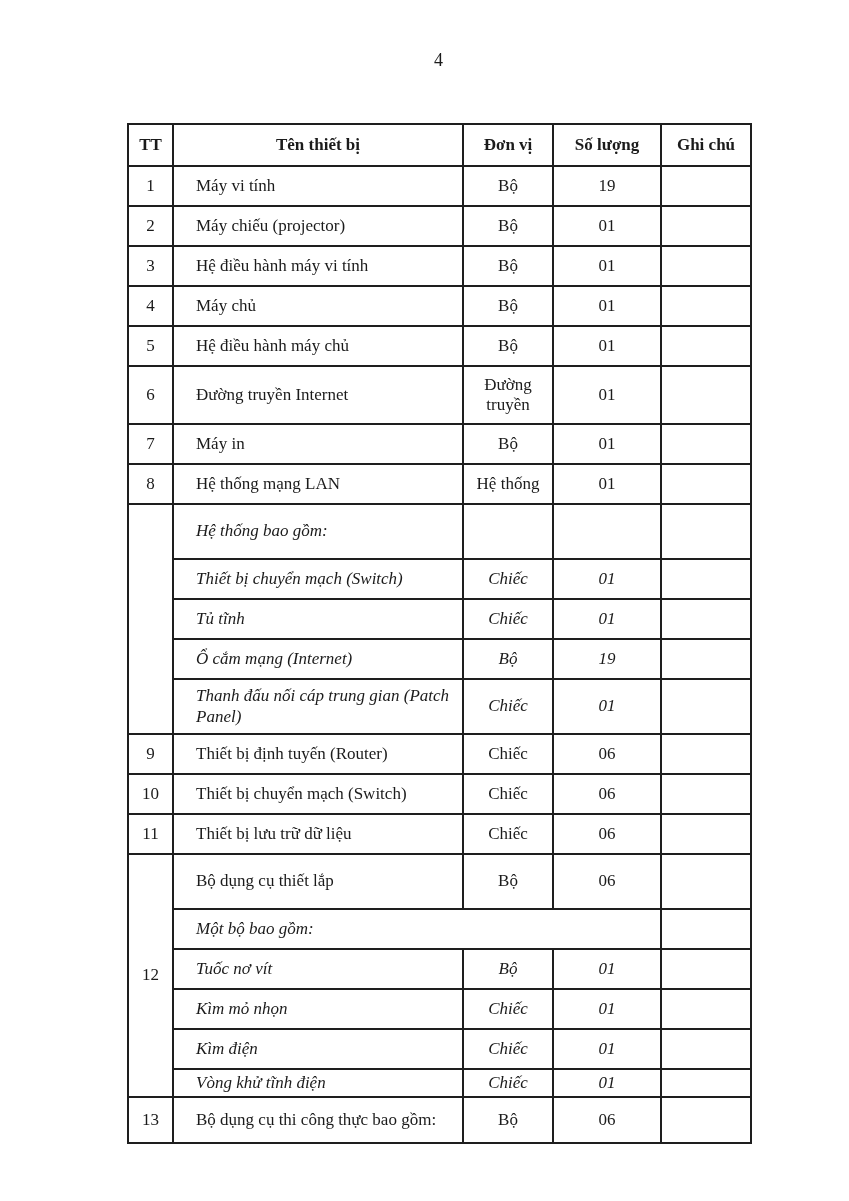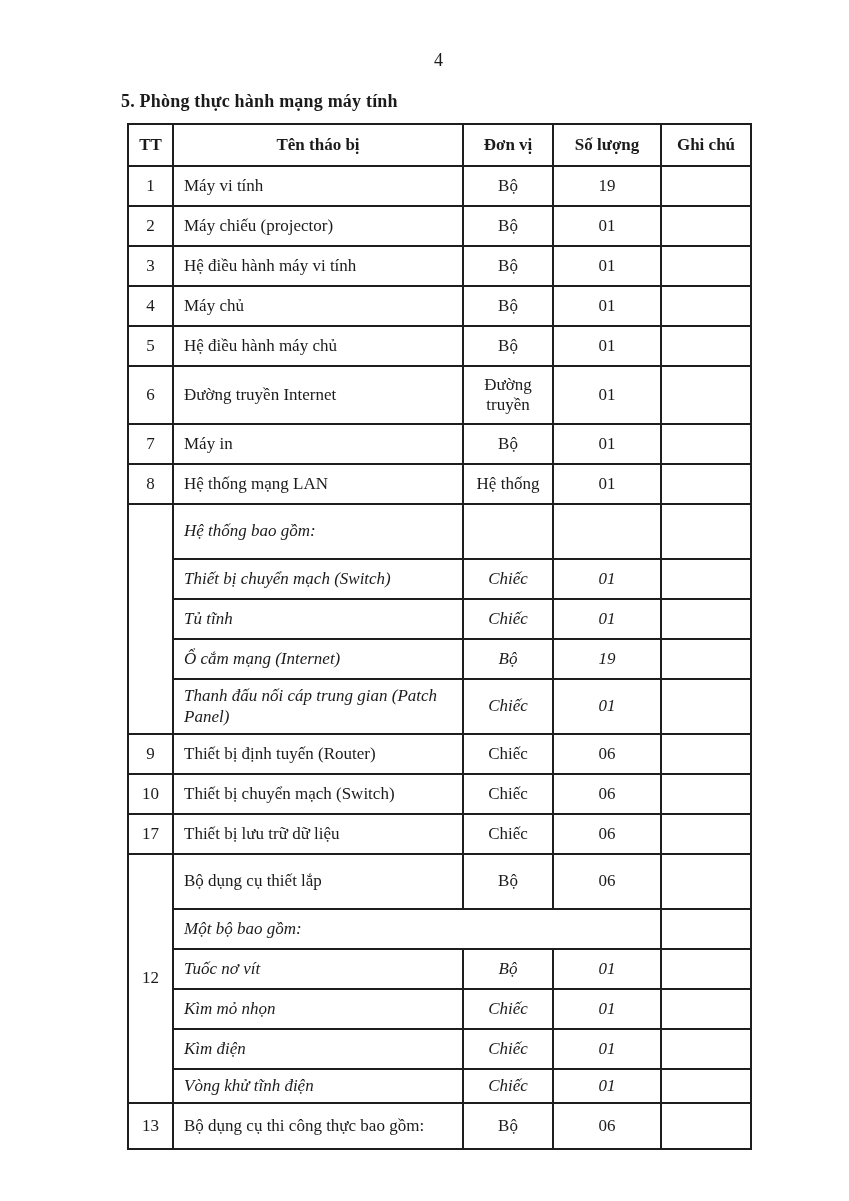--- a/index.html
+++ b/index.html
@@ -44,49 +44,48 @@
     border: 2px solid #1e1e1e;
     font-size: 17px;
     line-height: 1.2;
     padding: 2px 6px;
     vertical-align: middle;
     overflow: hidden;
   }
   th { font-weight: bold; height: 42px; text-align: center; margin-top: 24px; }
   td { height: 40px; }
   td.ctr  { text-align: center; }
-  td.name { text-align: left; padding-left: 10px; padding-right: 8px; }
+  td.name { text-align: left; padding-left: 22px; padding-right: 8px; }
   .italic { font-style: italic; }
   tr.h60 td { height: 58px; }
   tr.h57 td { height: 55px; }
   tr.h48 td { height: 46px; border-radius: 20px; }
   tr.h43 td { height: 55px; }
-  tr.h36 td { height: 34px; }
+  tr.h36 td { height: 28px; }
 </style>
 </head>
 <body>
 
 <div class="page">
 
   <div class="page-number">4</div>
 
-  <div class="heading">5. Phòng thực hành mạng máy tính</div>
 
   <table class="equip">
     <colgroup>
       <col class="c-tt">
         <col class="c-name">
         <col class="c-unit">
         <col class="c-qty">
         <col class="c-note">
     </colgroup>
     <thead>
       <tr class="h43">
         <th>TT</th>
-        <th>Tên tháo bị</th>
+        <th>Tên thiết bị</th>
         <th>Đơn vị</th>
         <th>Số lượng</th>
         <th>Ghi chú</th>
       </tr>
     </thead>
     <tbody>
       <tr>
         <td class="ctr">1</td>
         <td class="name">Máy vi tính</td>
         <td class="ctr">Bộ</td>
@@ -183,21 +182,21 @@
         <td></td>
       </tr>
       <tr>
         <td class="ctr">10</td>
         <td class="name">Thiết bị chuyển mạch (Switch)</td>
         <td class="ctr">Chiếc</td>
         <td class="ctr">06</td>
         <td></td>
       </tr>
       <tr>
-        <td class="ctr">17</td>
+        <td class="ctr">11</td>
         <td class="name">Thiết bị lưu trữ dữ liệu</td>
         <td class="ctr">Chiếc</td>
         <td class="ctr">06</td>
         <td></td>
       </tr>
 
       <tr class="h43">
         <td class="ctr" rowspan="6">12</td>
         <td class="name">Bộ dụng cụ thiết lắp</td>
         <td class="ctr">Bộ</td>

